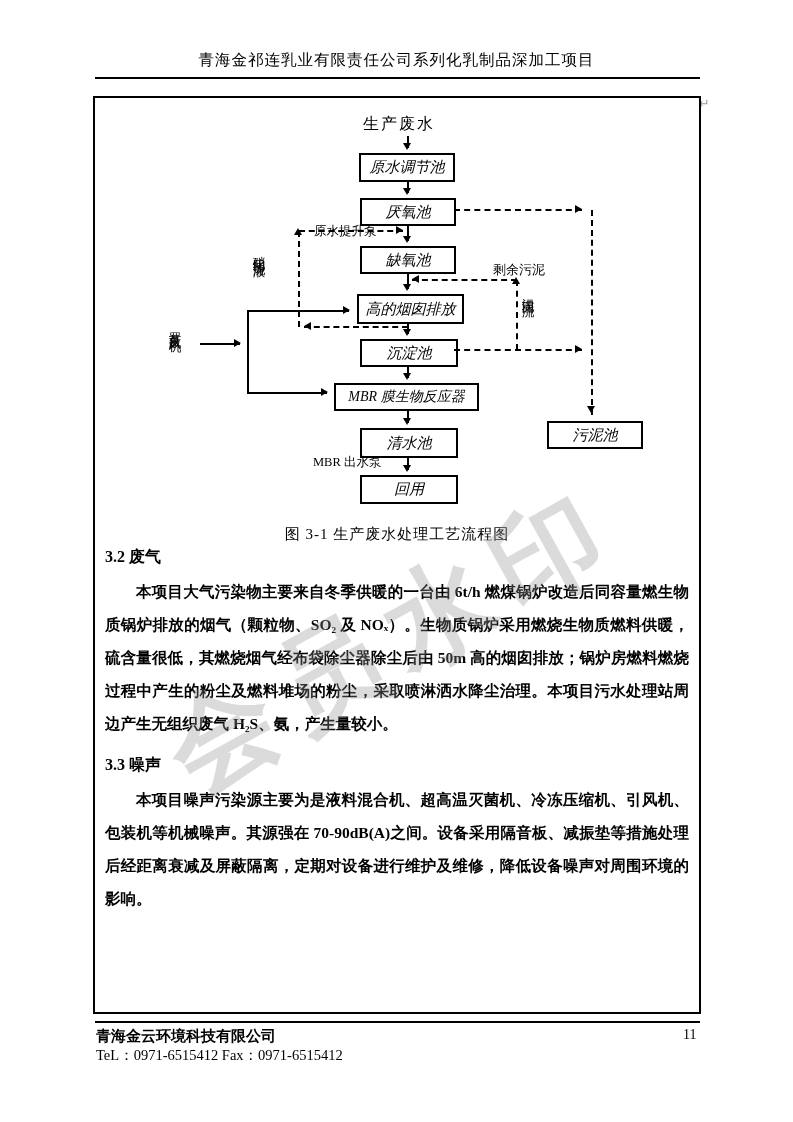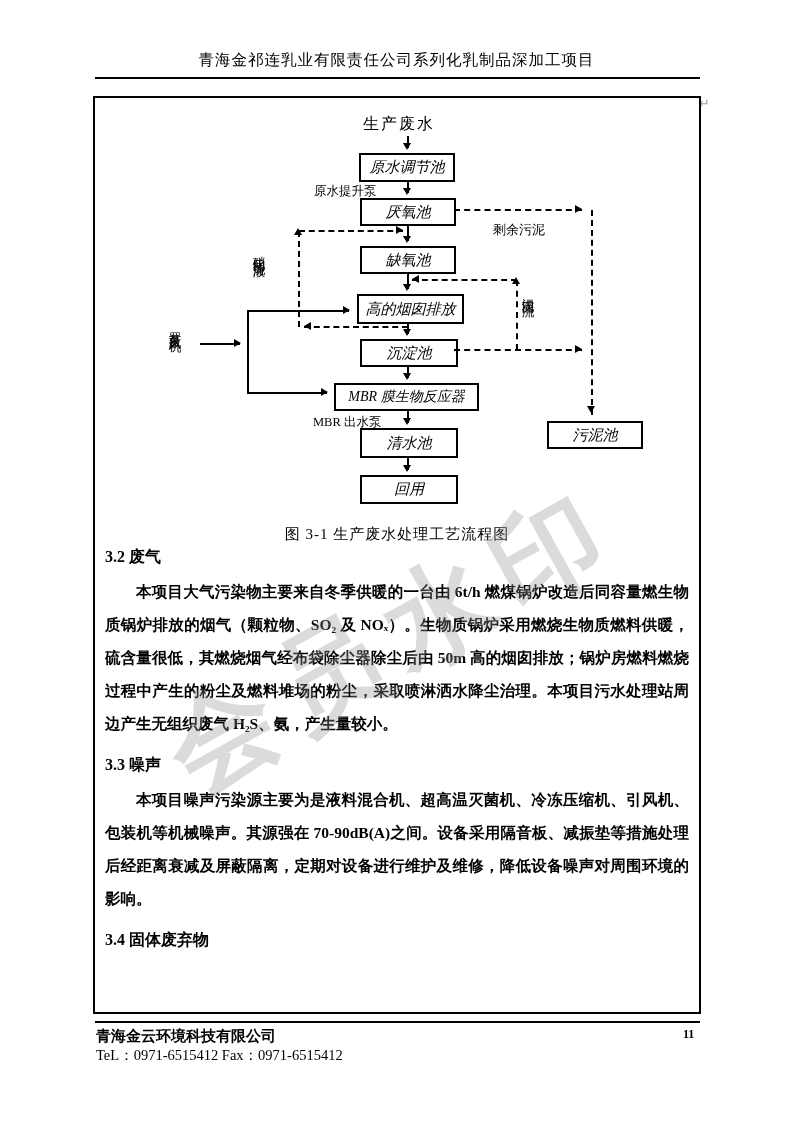--- a/index.html
+++ b/index.html
@@ -14,21 +14,21 @@
   .header-rule { position:absolute; left:95px; top:77px; width:605px; height:0; border-top:2px solid #000; }
   .para-mark { position:absolute; left:699px; top:96px; font-size:13px; color:#9a9a9a; font-family:"DejaVu Sans",sans-serif; }
 
   
   .doc-box { position:absolute; left:93px; top:96px; width:604px; height:914px; border:2px solid #000; background:#fff; }
   .flow { position:absolute; left:0; top:0; width:100%; height:445px; }
 
   
   .node { position:absolute; border:2px solid #000; background:#fff; display:flex; align-items:center; justify-content:center; font-size:15px; white-space:nowrap;font-style:italic; }
   .srclabel { position:absolute; font-size:16px; letter-spacing:2px; white-space:nowrap; }
-  .flabel { position:absolute; font-size:12.5px; white-space:nowrap; }
+  .flabel { position:absolute; font-size:12.5px; white-space:nowrap;margin-top:40px; }
   .vlabel { position:absolute; writing-mode:vertical-rl; text-orientation:upright; font-size:12.5px; letter-spacing:2px; line-height:14px; }
 
   .sv { position:absolute; width:2px; background:#000; }
   .sv::after { content:""; position:absolute; left:-4px; bottom:-6px; width:0; height:0; border:4px solid transparent; border-top:7px solid #000; }
   .sh { position:absolute; height:2px; background:#000; }
   .sh::after { content:""; position:absolute; right:-5px; top:-4px; width:0; height:0; border:4px solid transparent; border-left:7px solid #000; }
   .vl { position:absolute; width:2px; background:#000; }
 
   .dh { position:absolute; height:0; border-top:2px dashed #000; }
   .dh.ar::after { content:""; position:absolute; right:-4px; top:-6px; width:0; height:0; border:4px solid transparent; border-left:7px solid #000; }
@@ -49,21 +49,21 @@
   .watermark {
     position:absolute; left:80px; top:590px; transform:rotate(-29deg); transform-origin:0 50%;
     font-size:108px; letter-spacing:16px; color:rgba(145,145,145,0.33);
     white-space:nowrap; pointer-events:none; font-weight:bold; z-index:5;
   }
 
   
   .footer-rule { position:absolute; left:95px; top:1021px; width:605px; height:0; border-top:2px solid #000; }
   .footer-company { position:absolute; left:96px; top:1027px; font-size:15px; font-weight:bold; }
   .footer-contact { position:absolute; left:96px; top:1046px; font-size:14.5px; }
-  .page-num { position:absolute; left:683px; top:1027px; font-size:12px;font-weight:bold; }
+  .page-num { position:absolute; left:683px; top:1027px; font-size:14px; }
 </style>
 </head>
 <body>
 
 <div class="page">
 
   <div class="header-title">青海金祁连乳业有限责任公司系列化乳制品深加工项目</div>
   <div class="header-rule"></div>
   <div class="para-mark">↵</div>
 
@@ -119,21 +119,20 @@
       <div class="sh" style="left:105px; top:245px; width:40px;"></div>
     </div>
 
     <div class="caption">图 3-1  生产废水处理工艺流程图</div>
 
     <div class="content">
       <h3>3.2 废气</h3>
       <p>本项目大气污染物主要来自冬季供暖的一台由 6t/h 燃煤锅炉改造后同容量燃生物质锅炉排放的烟气（颗粒物、SO₂ 及 NOₓ）。生物质锅炉采用燃烧生物质燃料供暖，硫含量很低，其燃烧烟气经布袋除尘器除尘后由 50m 高的烟囱排放；锅炉房燃料燃烧过程中产生的粉尘及燃料堆场的粉尘，采取喷淋洒水降尘治理。本项目污水处理站周边产生无组织废气 H₂S、氨，产生量较小。</p>
       <h3>3.3 噪声</h3>
       <p>本项目噪声污染源主要为是液料混合机、超高温灭菌机、冷冻压缩机、引风机、包装机等机械噪声。其源强在 70-90dB(A)之间。设备采用隔音板、减振垫等措施处理后经距离衰减及屏蔽隔离，定期对设备进行维护及维修，降低设备噪声对周围环境的影响。</p>
-      <h3>3.4 固体废弃物</h3>
     </div>
 
     <div class="watermark">会员水印</div>
   </div>
 
   <div class="footer-rule"></div>
   <div class="footer-company">青海金云环境科技有限公司</div>
   <div class="footer-contact">TeL：0971-6515412 Fax：0971-6515412</div>
   <div class="page-num">11</div>
 

